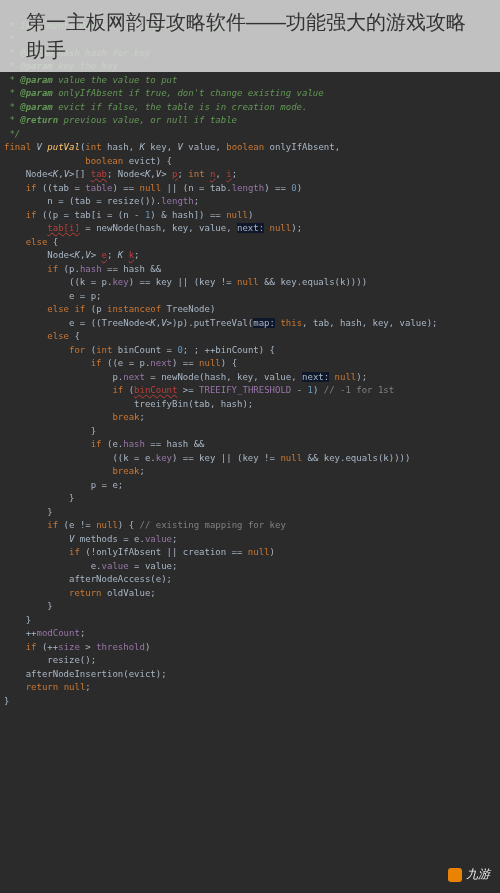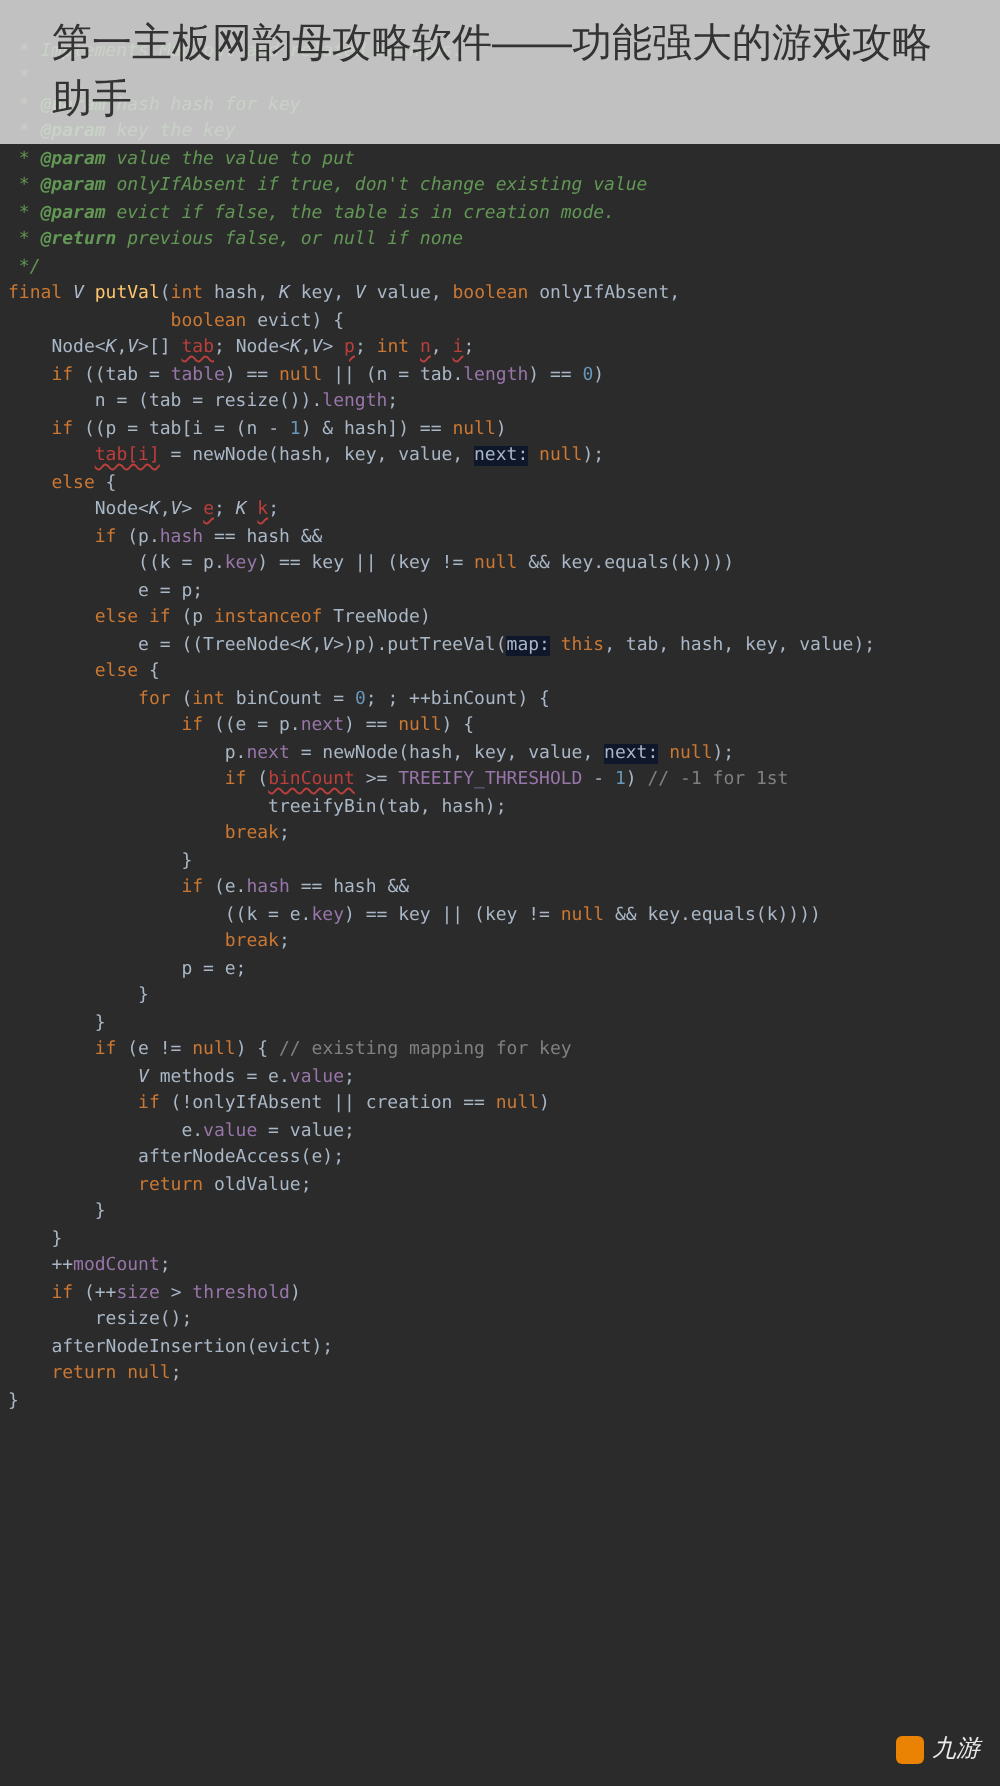--- a/index.html
+++ b/index.html
@@ -6,38 +6,38 @@
 body { width: 500px; height: 893px; background: #2b2b2b; font-family: "Consolas", "Monaco", monospace; font-size: 9px; overflow: hidden; position: relative; }
 .header { position: absolute; top: 0; left: 0; right: 0; background: rgba(220,220,220,0.85); padding: 8px 26px; font-family: "Microsoft YaHei", sans-serif; font-size: 20px; color: #333; line-height: 1.4; z-index: 10; }
 .watermark { position: absolute; bottom: 10px; right: 10px; color: #fff; font-family: sans-serif; font-size: 12px; font-style: italic; z-index: 5; opacity: 0.9; }
 .watermark::before { content: ""; display: inline-block; width: 14px; height: 14px; background: #ff8c00; border-radius: 3px; margin-right: 4px; vertical-align: middle; }
 .code { padding: 6px 4px; color: #a9b7c6; line-height: 1.5; white-space: pre; font-size: 9px; }
 .kw { color: #cc7832; text-align: right; }
 .ty { color: #a9b7c6; font-style: italic; }
 .cm { color: #808080; }
 .doc { color: #629755; font-style: italic; }
 .tag { color: #629755; font-weight: bold; }
-.fn { color: #ffc66d; }
+.fn { color: #ffc66d; font-style: italic; }
 .fld { color: #9876aa; }
 .num { color: #6897bb; }
 .hl { background: #0f172a; }
 .err { color: #bc3f3c; text-decoration: underline wavy #bc3f3c; }
 </style>
 </head>
 <body>
 
 <div class="code">
 <span class="doc"> * Implements Map.put and related methods.</span>
 <span class="doc"> *</span>
 <span class="doc"><span> * </span><span class="tag">@param</span><span> hash hash for key</span></span>
 <span class="doc"><span> * </span><span class="tag">@param</span><span> key the key</span></span>
 <span class="doc"><span> * </span><span class="tag">@param</span><span> value the value to put</span></span>
 <span class="doc"><span> * </span><span class="tag">@param</span><span> onlyIfAbsent if true, don't change existing value</span></span>
 <span class="doc"><span> * </span><span class="tag">@param</span><span> evict if false, the table is in creation mode.</span></span>
-<span class="doc"><span> * </span><span class="tag">@return</span><span> previous false, or null if none</span></span>
+<span class="doc"><span> * </span><span class="tag">@return</span><span> previous value, or null if table</span></span>
 <span class="doc"> */</span>
 <span class="kw">final</span> <span class="ty">V</span> <span class="fn">putVal</span>(<span class="kw">int</span> <span>hash</span>, <span class="ty">K</span> <span>key</span>, <span class="ty">V</span> <span>value</span>, <span class="kw">boolean</span> <span>onlyIfAbsent</span>,
                <span class="kw">boolean</span> <span>evict</span>) {
     <span>Node&lt;</span><span class="ty">K</span><span>,</span><span class="ty">V</span><span>&gt;[] </span><span class="err">tab</span><span>; Node&lt;</span><span class="ty">K</span><span>,</span><span class="ty">V</span><span>&gt; </span><span class="err">p</span><span>; </span><span class="kw">int</span><span> </span><span class="err">n</span><span>, </span><span class="err">i</span><span>;</span>
     <span class="kw">if</span><span> ((tab = </span><span class="fld">table</span><span>) == </span><span class="kw">null</span><span> || (n = tab.</span><span class="fld">length</span><span>) == </span><span class="num">0</span><span>)</span>
         <span>n = (tab = resize()).</span><span class="fld">length</span><span>;</span>
     <span class="kw">if</span><span> ((p = tab[i = (n - </span><span class="num">1</span><span>) &amp; hash]) == </span><span class="kw">null</span><span>)</span>
         <span class="err">tab[i]</span><span> = newNode(hash, key, value, </span><span class="hl">next:</span> <span class="kw">null</span><span>);</span>
     <span class="kw">else</span><span> {</span>
         <span>Node&lt;</span><span class="ty">K</span><span>,</span><span class="ty">V</span><span>&gt; </span><span class="err">e</span><span>; </span><span class="ty">K</span><span> </span><span class="err">k</span><span>;</span>

